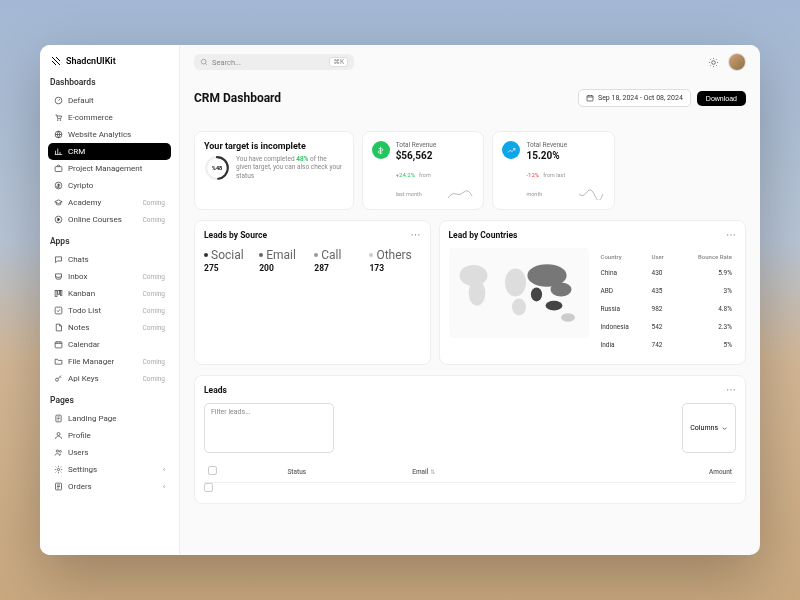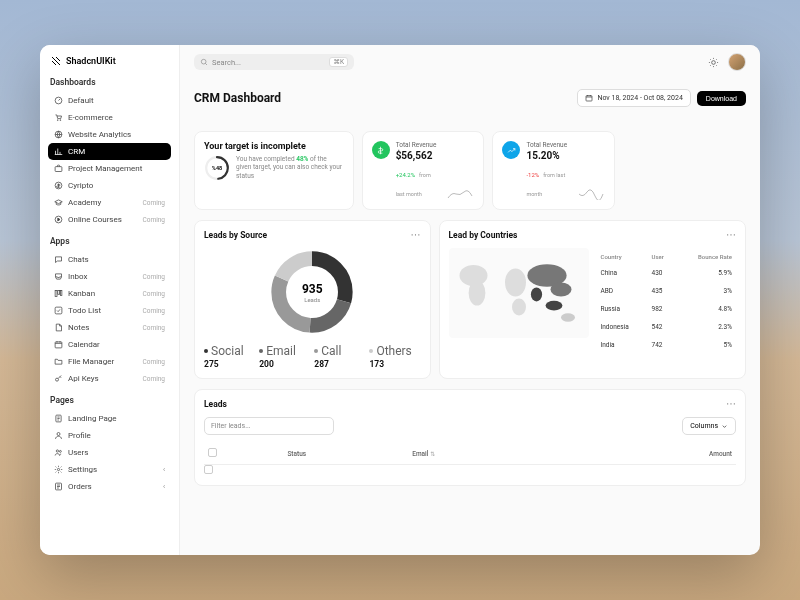--- a/index.html
+++ b/index.html
@@ -92,21 +92,21 @@
 .legend-val { font-size: 8.5px; font-weight: 700; color: #111; margin-top: 1px; }
 .countries-body { display: flex; gap: 8px; }
 .map { width: 140px; height: 90px; background: #fafafa; border-radius: 4px; position: relative; overflow: hidden; }
 .map svg { width: 100%; height: 100%; }
 .country-table { flex: 1; font-size: 6.5px; }
 .country-table th { text-align: left; font-weight: 500; color: #888; padding: 3px 2px; font-size: 6px; }
 .country-table th:last-child, .country-table td:last-child { text-align: right; }
 .country-table td { padding: 4px 2px; color: #333; }
 .leads-card .filter-row { display: flex; justify-content: space-between; gap: 8px; margin-bottom: 8px; }
 .filter-input { flex: 0 0 130px; border: 1px solid #ddd; border-radius: 5px; padding: 4px 6px; font-size: 7px; color: #888; background: #fff; }
-.columns-btn { border: 1px solid #ddd; border-radius: 5px; padding: 4px 7px; font-size: 7px; background: #fff; display: flex; align-items: center; gap: 3px; }
+.columns-btn { border: 1px solid #ddd; border-radius: 5px; padding: 20px 7px; font-size: 7px; background: #fff; display: flex; align-items: center; gap: 3px; }
 .leads-table { width: 100%; font-size: 7px; border-collapse: collapse; }
 .leads-table th { text-align: left; font-weight: 500; color: #666; padding: 5px 4px; border-bottom: 1px solid #eee; font-size: 6.5px; }
 .leads-table th:last-child { text-align: right; }
 .checkbox { width: 9px; height: 9px; border: 1px solid #ccc; border-radius: 2px; display: inline-block; }
 .sort-icon { font-size: 6px; color: #aaa; margin-left: 2px; }
 ::-webkit-scrollbar { width: 4px; }
 ::-webkit-scrollbar-thumb { background: #ddd; border-radius: 2px; }
 </style>
 </head>
 <body>
@@ -347,21 +347,21 @@
 
     <div class="content">
       <div class="page-header">
         <h1 class="page-title">CRM Dashboard</h1>
         <div class="header-actions">
           <div class="date-range">
             <svg width="8" height="8" viewBox="0 0 24 24" fill="none" stroke="currentColor" stroke-width="2">
                 <rect x="3" y="5" width="18" height="16" rx="2"></rect>
                 <path d="M3 9h18M8 3v4M16 3v4"></path>
               </svg>
-            <span>Nov 18, 2024 - Oct 08, 2024</span>
+            <span>Sep 18, 2024 - Oct 08, 2024</span>
           </div>
           <button class="download-btn">Download</button>
         </div>
       </div>
 
       <div class="stats-row">
         <div class="card target-card">
           <div class="title">Your target is incomplete</div>
           <div class="target-body">
             <div class="ring">
@@ -409,34 +409,20 @@
               <path d="M2 8 Q6 12 10 6 T18 10 T26 8" fill="none" stroke="#bbb" stroke-width="1"></path>
             </svg>
           </div>
       </div>
 
       <div class="two-col">
         <div class="card">
           <div class="card-header">
             <div class="card-title">Leads by Source</div>
             <span class="more">⋯</span>
-          </div>
-          <div class="donut-wrap">
-            <div class="donut">
-              <svg viewBox="0 0 42 42">
-                <circle cx="21" cy="21" r="15.9" fill="none" stroke="#333" stroke-width="7" stroke-dasharray="29.4 70.6" stroke-dashoffset="0"></circle>
-                <circle cx="21" cy="21" r="15.9" fill="none" stroke="#666" stroke-width="7" stroke-dasharray="21.4 78.6" stroke-dashoffset="-29.4"></circle>
-                <circle cx="21" cy="21" r="15.9" fill="none" stroke="#999" stroke-width="7" stroke-dasharray="30.7 69.3" stroke-dashoffset="-50.8"></circle>
-                <circle cx="21" cy="21" r="15.9" fill="none" stroke="#ccc" stroke-width="7" stroke-dasharray="18.5 81.5" stroke-dashoffset="-81.5"></circle>
-              </svg>
-              <div class="donut-center">
-                <div class="donut-val">935</div>
-                <div class="donut-label">Leads</div>
-              </div>
-            </div>
           </div>
           <div class="legend" id="donut-legend">
               <div class="legend-item">
                 <div class="legend-name"><span class="legend-dot" style="background:#333"></span>Social</div>
                 <div class="legend-val">275</div>
               </div>
               <div class="legend-item">
                 <div class="legend-name"><span class="legend-dot" style="background:#666"></span>Email</div>
                 <div class="legend-val">200</div>
               </div>

